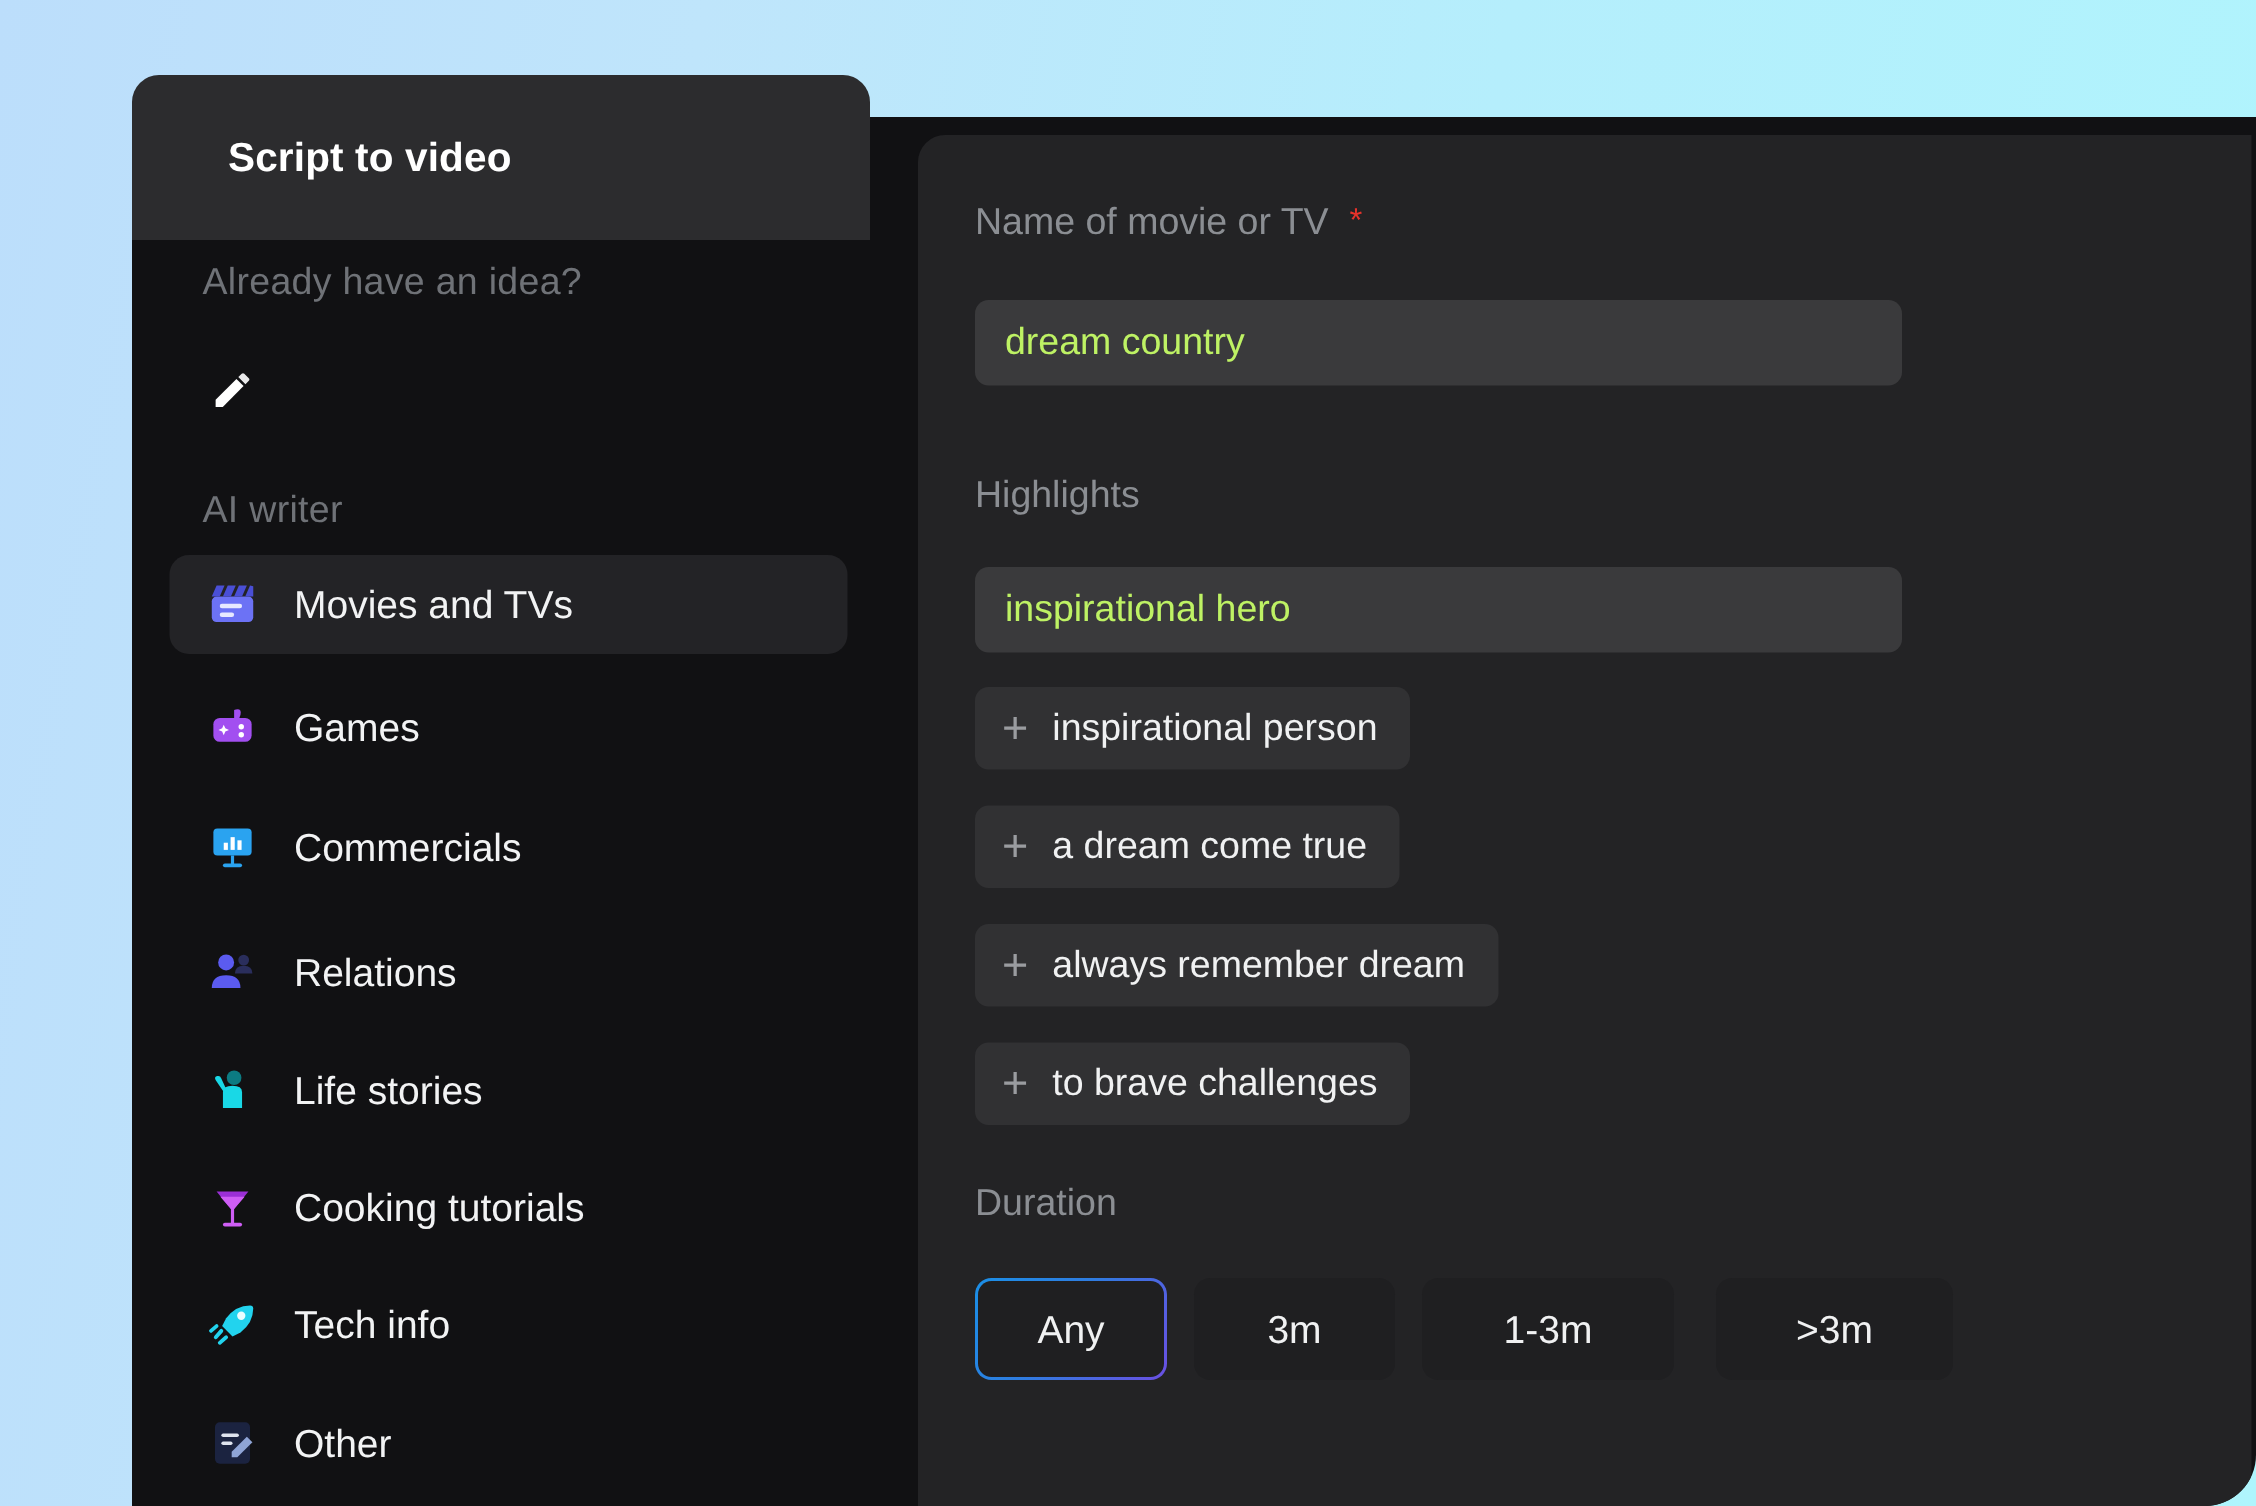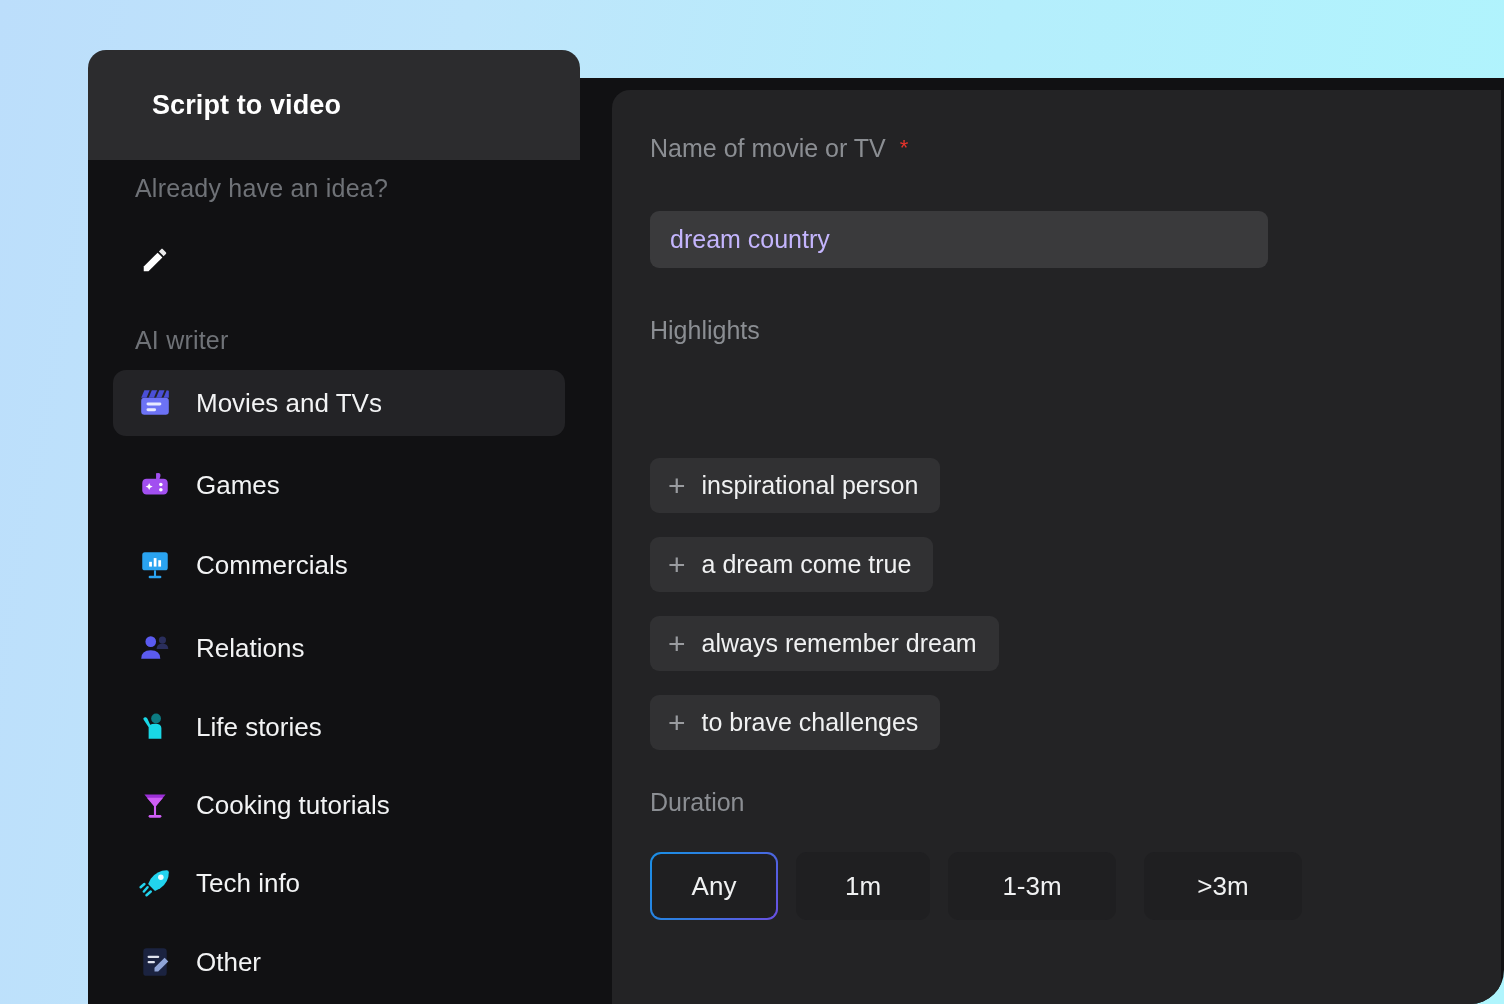--- a/index.html
+++ b/index.html
@@ -136,26 +136,25 @@
   }
 
   .text-input {
     position: absolute;
     left: 38px;
     width: 618px;
     height: 57px;
     background: #3a3a3c;
     border: none;
     border-radius: 9px;
-    color: #c4b5fd;
+    color: #bef264;
     font-family: "Liberation Sans", sans-serif;
     font-size: 25px;
     padding: 16px 20px;
     outline: none;
-    margin-top: 11px;
   }
   .text-input::placeholder { color: #78797d; }
 
   
   .chip {
     position: absolute;
     left: 38px;
     height: 55px;
     background: #313133;
     border: none;
@@ -328,20 +327,21 @@
     </div>
 
     <div id="content-panel">
 
       <div class="field-label" style="top:44px">
         <span>Name of movie or TV</span><span class="required-star">*</span>
       </div>
       <input class="text-input" style="top: 110px;" type="text" value="dream country">
 
       <div class="field-label" style="top:226px">Highlights</div>
+      <input class="text-input" style="top: 288px;" type="text" value="inspirational hero">
 
       <div class="chip" style="top:368px">
         <span class="chip-plus">+</span>
         <span class="chip-text">inspirational person</span>
       </div>
       <div class="chip" style="top:447px">
         <span class="chip-plus">+</span>
         <span class="chip-text">a dream come true</span>
       </div>
       <div class="chip" style="top:526px">
@@ -349,18 +349,18 @@
         <span class="chip-text">always remember dream</span>
       </div>
       <div class="chip" style="top:605px">
         <span class="chip-plus">+</span>
         <span class="chip-text">to brave challenges</span>
       </div>
 
       <div class="field-label" style="top:698px">Duration</div>
 
       <button class="dur-btn active" style="left:38px; top:762px; width:128px">Any</button>
-      <button class="dur-btn" style="left:184px; top:762px; width:134px">1m</button>
+      <button class="dur-btn" style="left:184px; top:762px; width:134px">3m</button>
       <button class="dur-btn" style="left:336px; top:762px; width:168px">1-3m</button>
       <button class="dur-btn" style="left:532px; top:762px; width:158px">&gt;3m</button>
     </div>
   </div>
 </div>
 
 </body></html>

